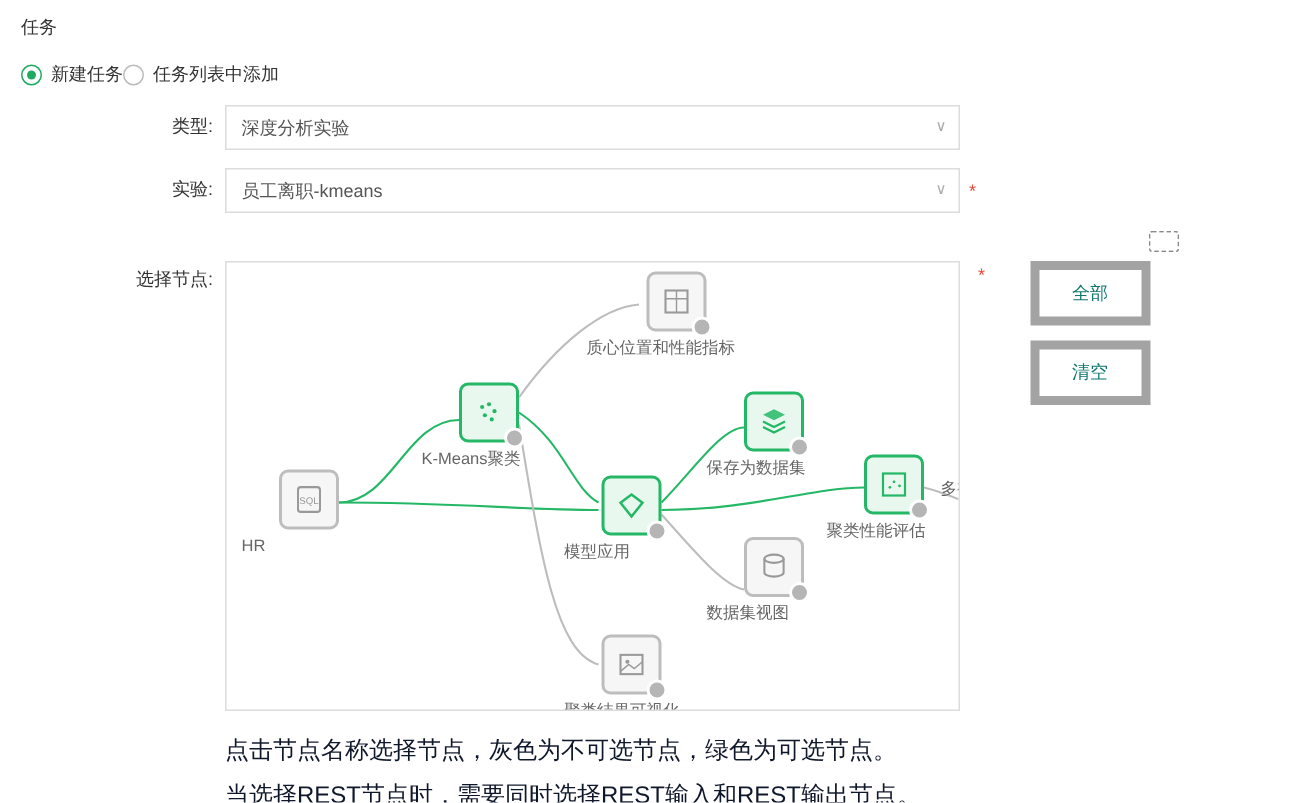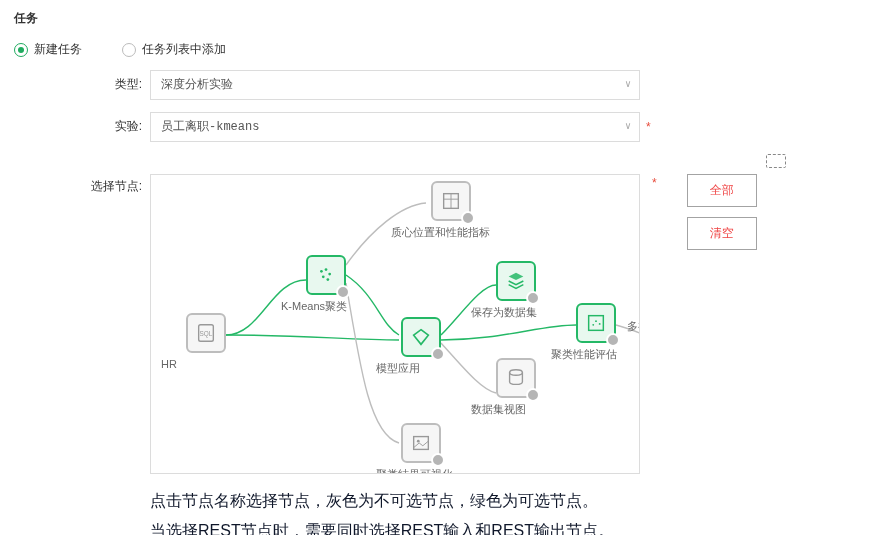--- a/index.html
+++ b/index.html
@@ -7,42 +7,41 @@
     font-family: "Microsoft YaHei", Arial, sans-serif;
     font-size: 12px;
     color: #333;
     background: #fff;
     width: 871px;
     height: 535px;
     position: relative;
     overflow: hidden;
   }
   .section-title {
-    font-weight: bold;
+    font-weight: normal;
     padding: 10px 14px;
     font-size: 12px;
   }
   .form-area { padding: 0 14px; }
   .row {
     display: flex;
     align-items: flex-start;
     margin-bottom: 12px;
   }
   .label {
     width: 136px;
     text-align: right;
     padding-right: 8px;
     color: #333;
     padding-top: 6px;
     flex-shrink: 0;
   }
   .radio-group {
     display: flex;
     align-items: center;
-    gap: 40px;
     padding-top: 4px;
   }
   .radio {
     display: flex;
     align-items: center;
     gap: 6px;
     cursor: pointer;
   }
   .radio-circle {
     width: 14px; height: 14px;
@@ -61,21 +60,20 @@
     flex: 1;
     border: 1px solid #dcdcdc;
     height: 30px;
     line-height: 28px;
     padding: 0 10px;
     position: relative;
     color: #555;
     cursor: pointer;
     background: #fff;
     max-width: 490px;
-    font-family: Liberation Mono, monospace;
   }
   .select .caret {
     position: absolute;
     right: 8px; top: 50%;
     transform: translateY(-50%);
     color: #aaa;
     font-size: 10px;
   }
   .required-mark {
     color: #e74c3c;
@@ -110,26 +108,26 @@
     position: relative;
     overflow: hidden;
   }
   .side-btns {
     display: flex;
     flex-direction: column;
     gap: 10px;
     margin-left: 24px;
   }
   .btn {
-    border: 1px solid #a3a3a3;
+    border: 6px solid #a3a3a3;
     background: #fff;
     padding: 7px 22px;
     font-size: 12px;
     cursor: pointer;
-    color: #ef4444;
+    color: #0f766e;
     min-width: 70px;
     text-align: center;
   }
   .hint {
     margin-left: 136px;
     color: #0f172a;
     font-size: 16px;
     line-height: 1.9;
     margin-top: 6px;
   }

